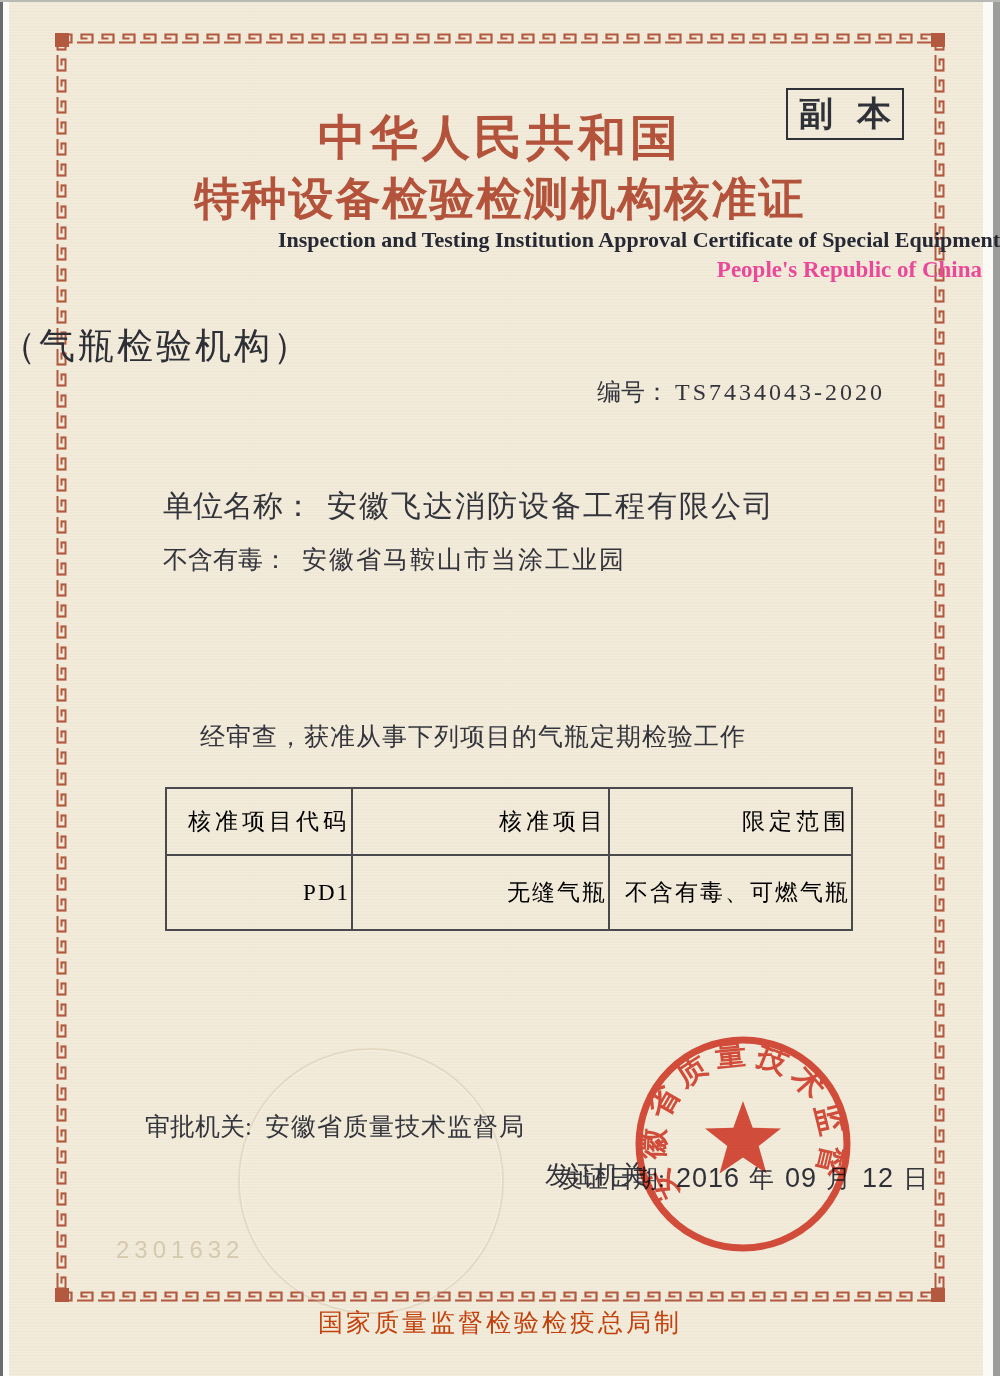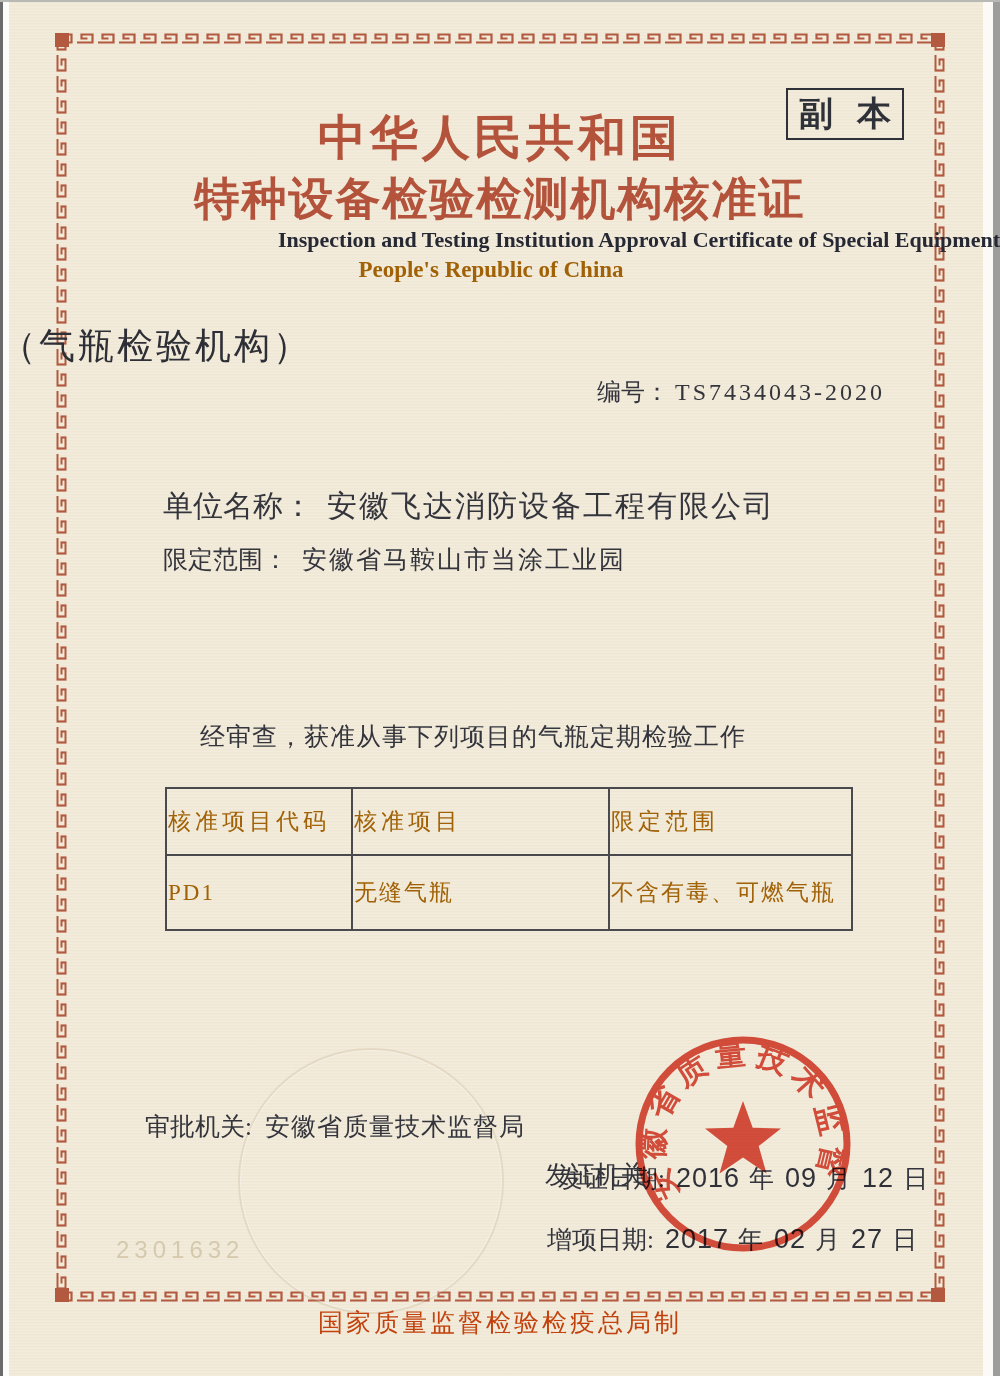--- a/index.html
+++ b/index.html
@@ -21,41 +21,41 @@
   .edge-right{position:absolute;left:993px;top:0;width:7px;height:1376px;background:#9d9d9b;}
   .edge-top{position:absolute;left:0;top:0;width:1000px;height:2px;background:#b8b8b4;}
   .frame-svg,.seal-svg{position:absolute;left:0;top:0;width:1000px;height:1376px;pointer-events:none;}
   .seal-svg{mix-blend-mode:multiply;}
   .line{position:absolute;white-space:nowrap;color:#33343c;}
   .t-cn1{left:0;right:0;top:106px;text-align:center;font-family:"Liberation Sans",sans-serif;
     font-weight:700;font-size:48px;letter-spacing:4px;color:#b4533b;}
   .t-cn2{left:0;right:0;top:169px;text-align:center;font-family:"Liberation Sans",sans-serif;
     font-weight:700;font-size:45px;letter-spacing:2px;color:#b4533b;}
   .t-en1{left:0;right:0;top:227px;text-align:right;font-weight:700;font-size:22px;color:#262833;}
-  .t-en2{left:0;right:18px;top:257px;text-align:center;font-weight:700;font-size:23px;color:#a16207;}
+  .t-en2{left:0;right:18px;top:257px;text-align:right;font-weight:700;font-size:23px;color:#ec4899;}
   .subtitle{left:0;right:0;top:322px;text-align:left;font-size:36px;letter-spacing:3px;color:#2e2f36;}
   .copy-box{
     position:absolute;left:786px;top:88px;width:118px;height:52px;
     border:2.5px solid #2f3138;box-sizing:border-box;
     display:flex;align-items:center;justify-content:space-between;
     padding:0 11px;font-size:34px;font-weight:600;color:#2f3138;
   }
   .cert-no{left:597px;top:376px;font-size:24px;}
   .cert-no .val{letter-spacing:3px;margin-left:6px;}
   .field-name{left:163px;top:486px;font-size:30px;}
   .field-addr{left:163px;top:543px;font-size:25px;}
   .field-val{margin-left:14px;letter-spacing:2px;}
   .statement{left:200px;top:720px;font-size:25px;letter-spacing:1px;}
   table.approval{
     position:absolute;left:165px;top:787px;width:674px;height:138px;
     border-collapse:collapse;table-layout:fixed;
   }
   table.approval td{
-    border:2px solid #4a4a4e;text-align:left;vertical-align:middle;
-    font-size:23px;color:#a16207;font-family:"Liberation Serif",serif;
+    border:2px solid #4a4a4e;text-align:right;vertical-align:middle;
+    font-size:23px;color:#000000;font-family:"Liberation Serif",serif;
   }
   table.approval .hdr td{letter-spacing:4px;height:63px;}
   table.approval .dat td{letter-spacing:2px;height:71px;}
   .c1{width:182px;} .c2{width:253px;} .c3{width:239px;}
   .lab{font-size:25px;}
   .num{font-family:"Liberation Sans",sans-serif;font-size:27px;color:#2f3038;margin-left:11px;letter-spacing:1px;}
   .unit{font-size:25px;margin-left:9px;}
   .auth-left{left:145px;top:1110px;font-size:25px;}
   .valid-line{left:145px;top:1160px;}
   .auth-right{left:545px;top:1110px;font-size:25px;margin-top:48px;}
@@ -124,21 +124,21 @@
   <div class="line subtitle">（气瓶检验机构）</div>
 
   <div class="line cert-no">
     <span>编号：</span><span class="val">TS7434043-2020</span>
   </div>
 
   <div class="line field-name">
     <span>单位名称：</span><span class="field-val">安徽飞达消防设备工程有限公司</span>
   </div>
   <div class="line field-addr">
-    <span>限定范围：</span><span class="field-val">安徽省马鞍山市当涂工业园</span>
+    <span>不含有毒：</span><span class="field-val">安徽省马鞍山市当涂工业园</span>
   </div>
 
   <div class="line statement">经审查，获准从事下列项目的气瓶定期检验工作</div>
 
   <table class="approval">
     <tbody>
         <tr class="hdr">
       <td class="c1">核准项目代码</td>
       <td class="c2">核准项目</td>
       <td class="c3">限定范围</td>
@@ -154,23 +154,20 @@
   <div class="line auth-left">
     <span class="lab">审批机关:</span><span class="auth-val">安徽省质量技术监督局</span>
   </div>
 
   <div class="line auth-right">
     <span class="lab">发证机关:</span>
   </div>
   <div class="line issue-line">
     <span class="lab">发证日期:</span><span class="num">2016</span><span class="unit">年</span><span class="num">09</span><span class="unit">月</span><span class="num">12</span><span class="unit">日</span>
   </div>
-  <div class="line add-line">
-    <span class="lab">增项日期:</span><span class="num">2017</span><span class="unit">年</span><span class="num">02</span><span class="unit">月</span><span class="num">27</span><span class="unit">日</span>
-  </div>
 
   <svg class="seal-svg" viewBox="0 0 1000 1376">
     <g opacity="0.87">
       <circle cx="743" cy="1144" r="104" fill="none" stroke="#d93a29" stroke-width="7"></circle>
       <polygon points="743,1101 752.7,1127.7 781,1128.6 758.7,1146.1 766.5,1173.4 743,1157.5 719.5,1173.4 727.3,1146.1 705,1128.6 733.3,1127.7" fill="#d93a29"></polygon>
       <path id="sealArc" d="M 681.4 1195.2 A 80 80 0 1 1 804.6 1195.2" fill="none"></path>
       <text font-family="Liberation Sans, sans-serif" font-weight="700" font-size="31" letter-spacing="7" fill="#d93a29">
         <textPath href="#sealArc" startOffset="2">安徽省质量技术监督局</textPath>
       </text>
     </g>

